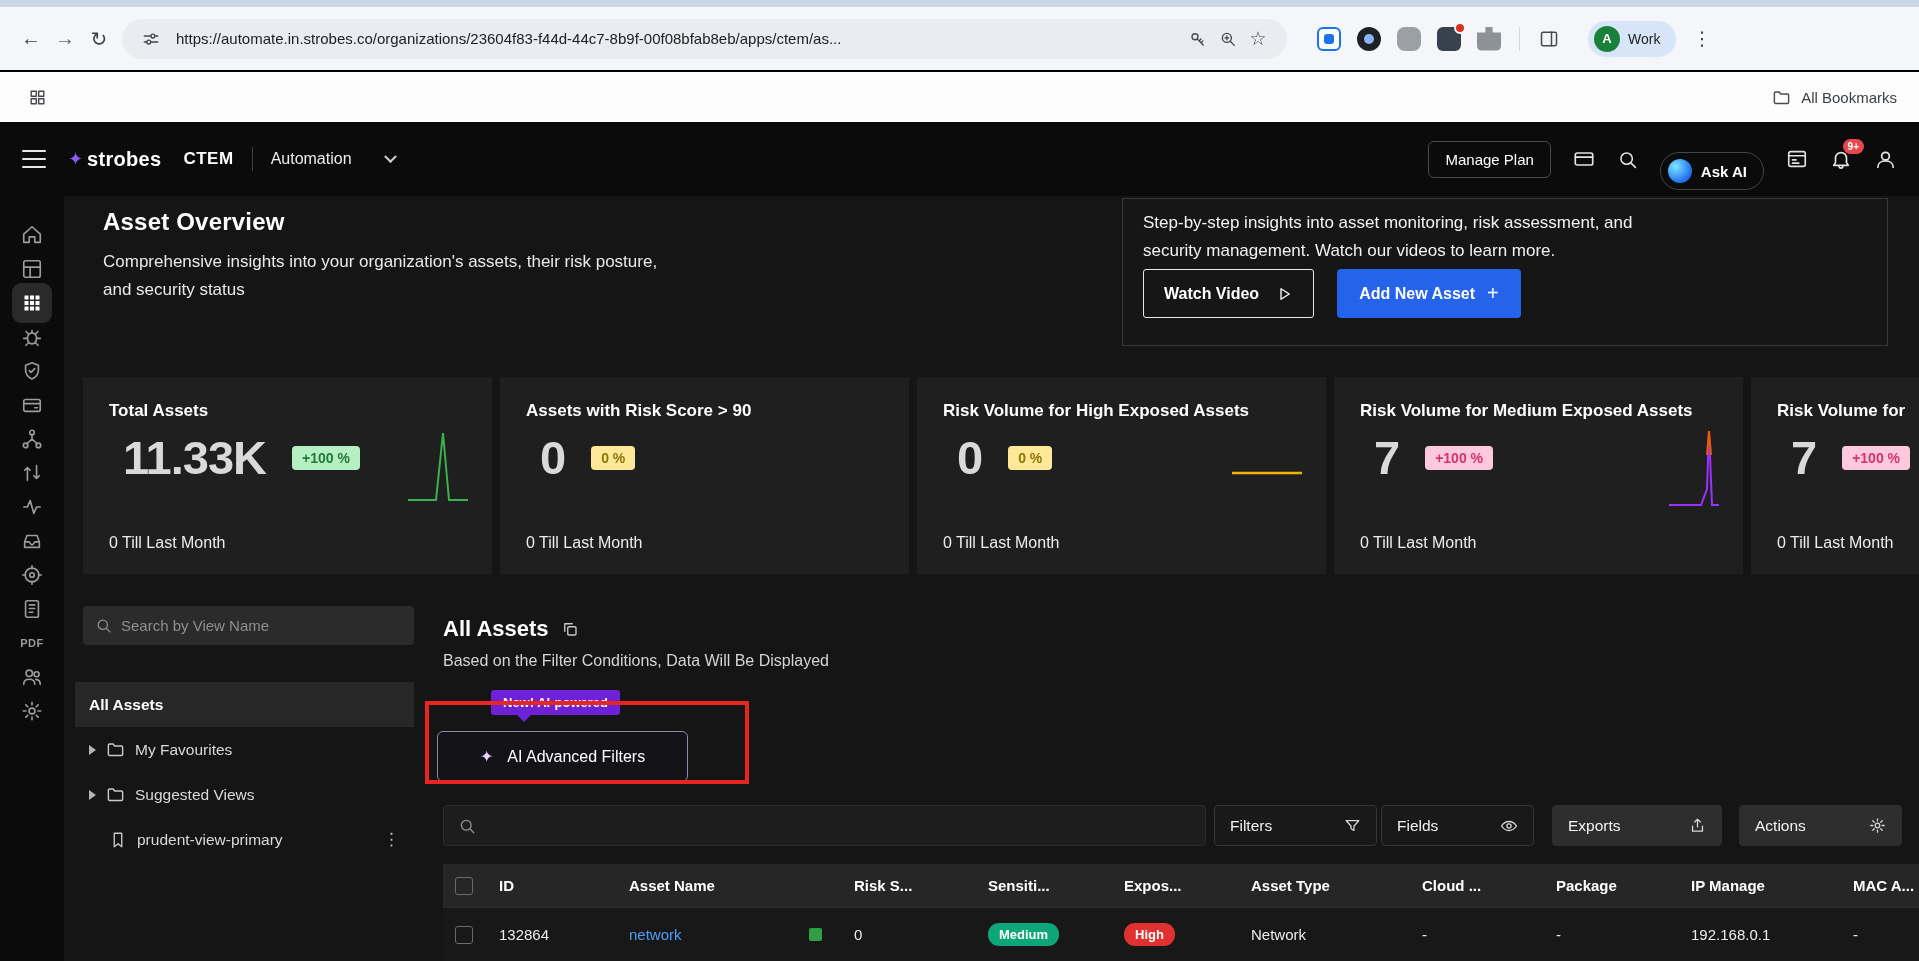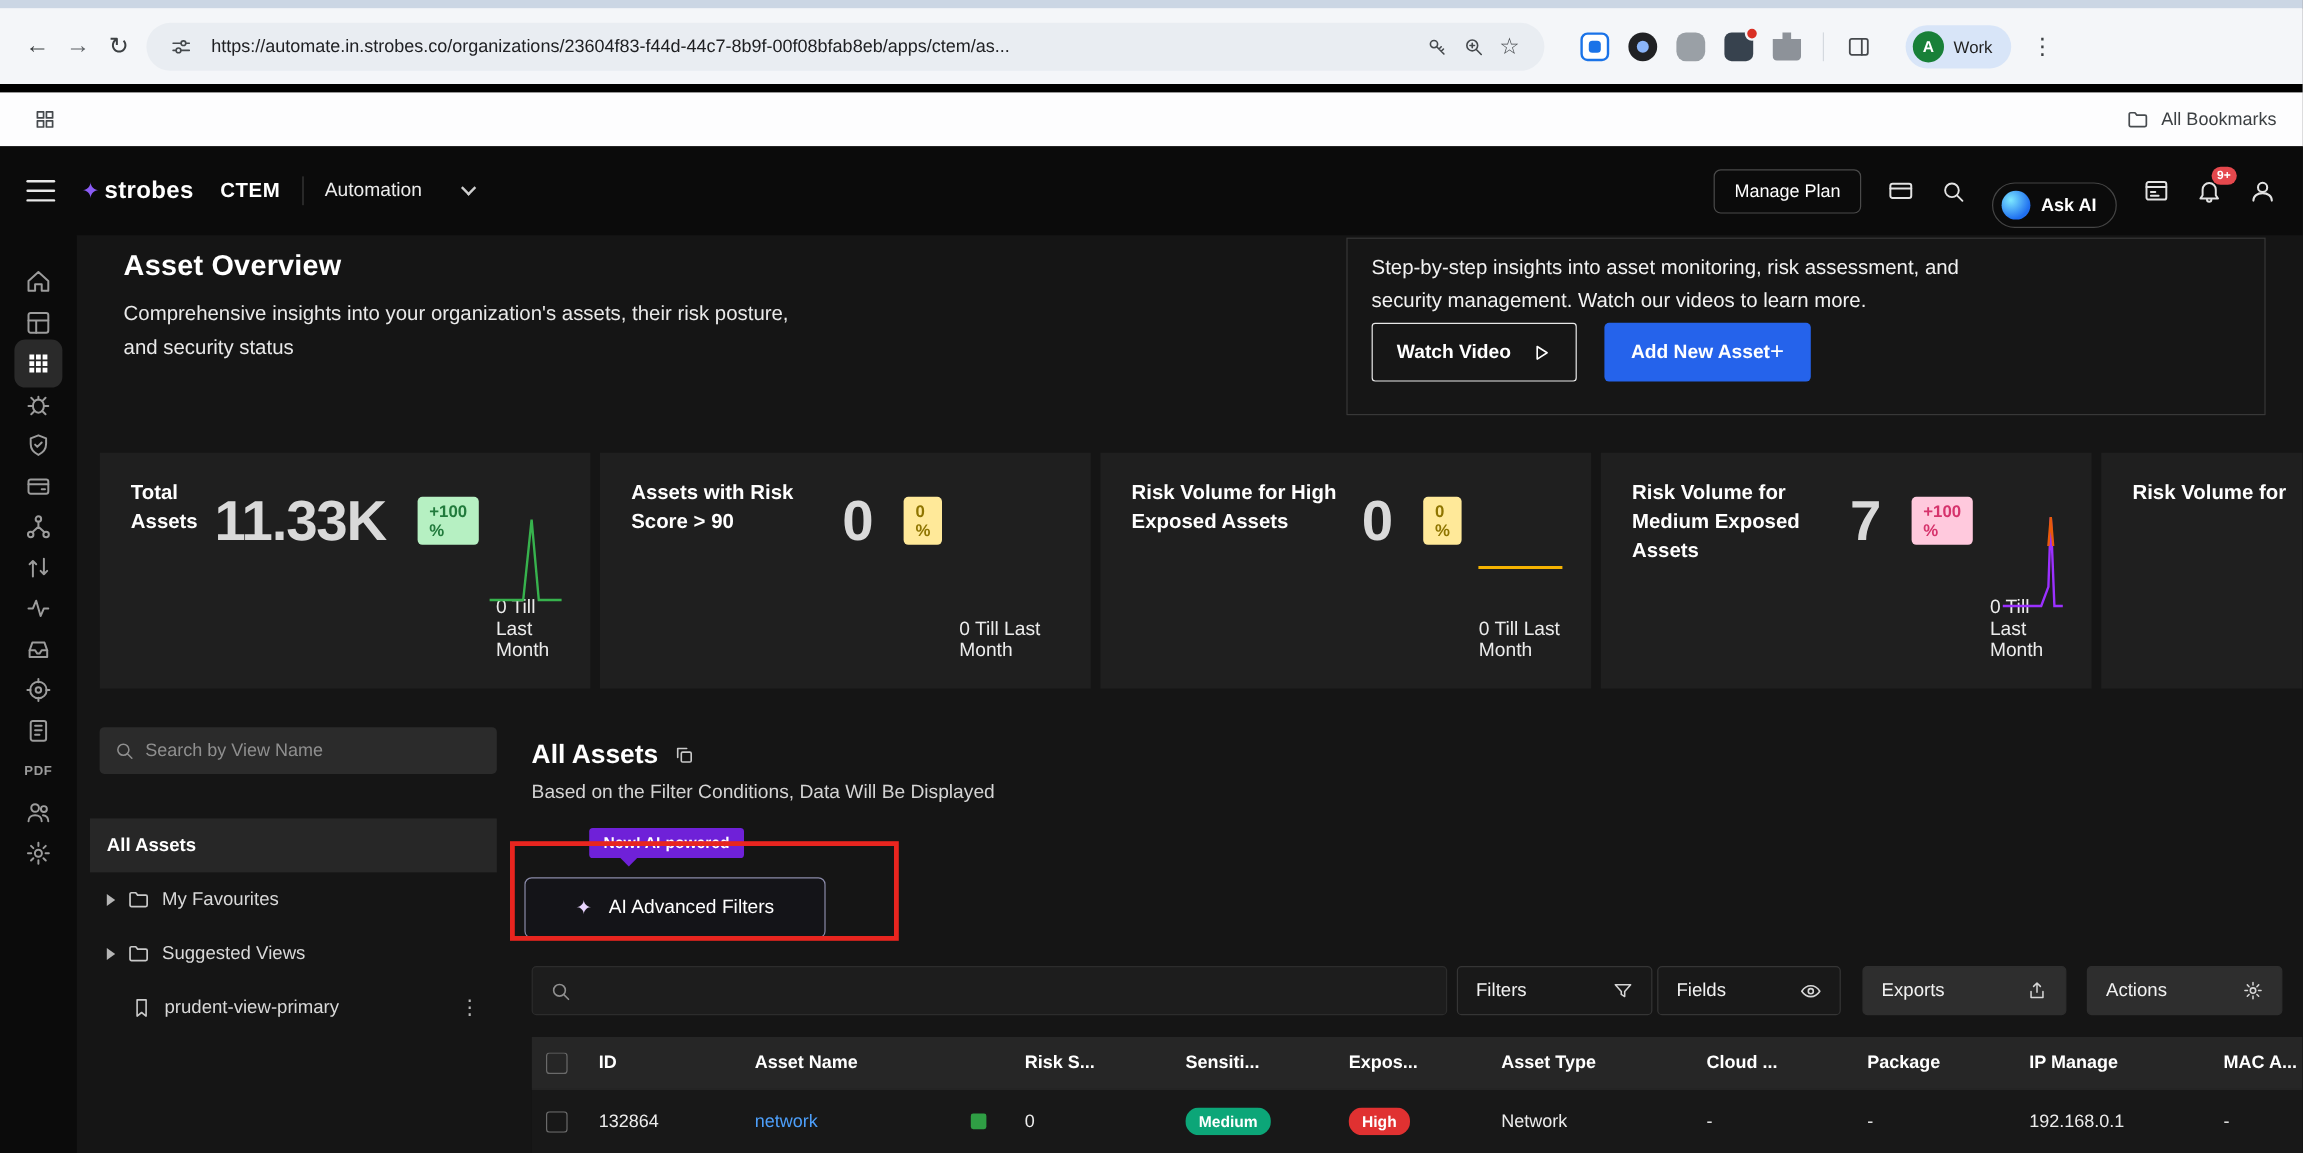--- a/index.html
+++ b/index.html
@@ -26,21 +26,21 @@
   .ext2:after { content:""; position:absolute; left:7px; top:7px; width:10px; height:10px; border-radius:50%; background:#8ab4f8; }
   .ext3 { background:#9aa0a6; border-radius:8px; }
   .ext4 { background:#37424e; }
   .ext4 .reddot { position:absolute; right:-5px; top:-5px; width:12px; height:12px; border-radius:50%; background:#d93025; border:2px solid #f4f6f9; }
   .ext5 { background:#8d9299; border-radius:5px; clip-path:polygon(0 25%,35% 25%,35% 0,65% 0,65% 25%,100% 25%,100% 100%,0 100%); }
   .vsep { width:1px; height:24px; background:#d4d9df; margin:0 14px 0 18px; }
   .profile-pill { display:flex; align-items:center; gap:8px; background:#d8e5f8; border-radius:18px; height:36px; padding:0 16px 0 6px; margin-left:24px; cursor:pointer; }
   .avatar-a { width:26px; height:26px; border-radius:50%; background:#188038; color:#fff; font-size:13px; font-weight:bold; display:flex; align-items:center; justify-content:center; }
   .profile-pill .pname { font-size:14px; color:#1f1f1f; }
   .kebab { font-size:19px; color:#3c4043; margin-left:16px; cursor:pointer; }
-  .bm-row { height:52px; background:#fdfdfe; border-top:7px solid #000000; display:flex; align-items:center; padding:0 22px; }
+  .bm-row { height:52px; background:#fdfdfe; border-top:2px solid #000000; display:flex; align-items:center; padding:0 22px; }
   .bm-right { margin-left:auto; display:flex; align-items:center; gap:10px; color:#474b4f; cursor:pointer; }
   .bm-right .lbl { font-size:15px; color:#3c4043; }
 
   
   .app { position:absolute; top:122px; left:0; width:1919px; height:839px; background:#151515; color:#fff; }
   .appbar { height:74px; background:#0b0b0b; display:flex; align-items:center; padding:0 22px; }
   .burger { width:24px; height:18px; display:flex; flex-direction:column; justify-content:space-between; cursor:pointer; margin-right:22px; }
   .burger i { height:2px; background:#e8e8e8; border-radius:1px; }
   .logo { display:flex; align-items:center; gap:4px; cursor:pointer; }
   .logo .mark { color:#8b5cf6; font-size:18px; }
@@ -67,25 +67,25 @@
   .main { flex:1; position:relative; overflow:hidden; }
 
   .page-head { position:absolute; left:39px; top:12px; }
   .page-title { font-size:24px; font-weight:bold; letter-spacing:.2px; }
   .page-sub { margin-top:12px; font-size:17px; line-height:28px; color:#e9e9e9; }
 
   .promo { position:absolute; left:1058px; top:2px; width:766px; height:148px; border:1px solid #383838; background:#161616; padding:10px 20px; }
   .promo .ptext { font-size:17px; line-height:28px; color:#f2f2f2; }
   .promo-btns { position:absolute; left:20px; top:70px; display:flex; }
   .btn-watch { display:flex; align-items:center; gap:16px; height:49px; padding:0 20px; background:transparent; border:1px solid #e8e8e8; color:#fff; font-size:16px; font-weight:bold; font-family:inherit; border-radius:3px; cursor:pointer; }
-  .btn-add { display:flex; align-items:center; gap:0; height:49px; padding:0 22px; margin-left:23px; background:#2563eb; border:none; color:#fff; font-size:16px; font-weight:bold; font-family:inherit; border-radius:4px; cursor:pointer; }
+  .btn-add { display:flex; align-items:center; gap:12px; height:49px; padding:0 22px; margin-left:23px; background:#2563eb; border:none; color:#fff; font-size:16px; font-weight:bold; font-family:inherit; border-radius:4px; cursor:pointer; }
   .btn-add .plus { font-size:20px; font-weight:normal; }
 
   .stats { position:absolute; left:19px; top:181px; width:1836px; height:197px; display:flex; gap:8px; overflow:hidden; }
-  .card { flex:none; width:409px; height:197px; background:#1f1f1f; padding:22px 26px; position:relative; display:flex; flex-direction:row; }
+  .card { flex:none; width:409px; height:197px; background:#1f1f1f; padding:22px 26px; position:relative; display:flex; flex-direction:column; }
   .card .ctitle { font-size:17px; font-weight:bold; max-width:340px; line-height:24px; }
   .card .vrow { display:flex; align-items:center; margin-top:12px; }
   .card .cval { font-size:47px; font-weight:bold; letter-spacing:-1px; }
   .delta { display:inline-block; font-size:14px; font-weight:bold; padding:4px 10px; border-radius:4px; margin-left:16px; }
   .delta.green { background:#b6f0c2; color:#217a3c; }
   .delta.yellow { background:#ffe999; color:#8f7500; }
   .delta.pink { background:#ffc9dd; color:#d6336c; }
   .card .cfoot { margin-top:auto; font-size:16px; color:#ececec; }
   .spark { position:absolute; right:22px; top:48px; }
   .spark-line { position:absolute; right:22px; top:92px; }

